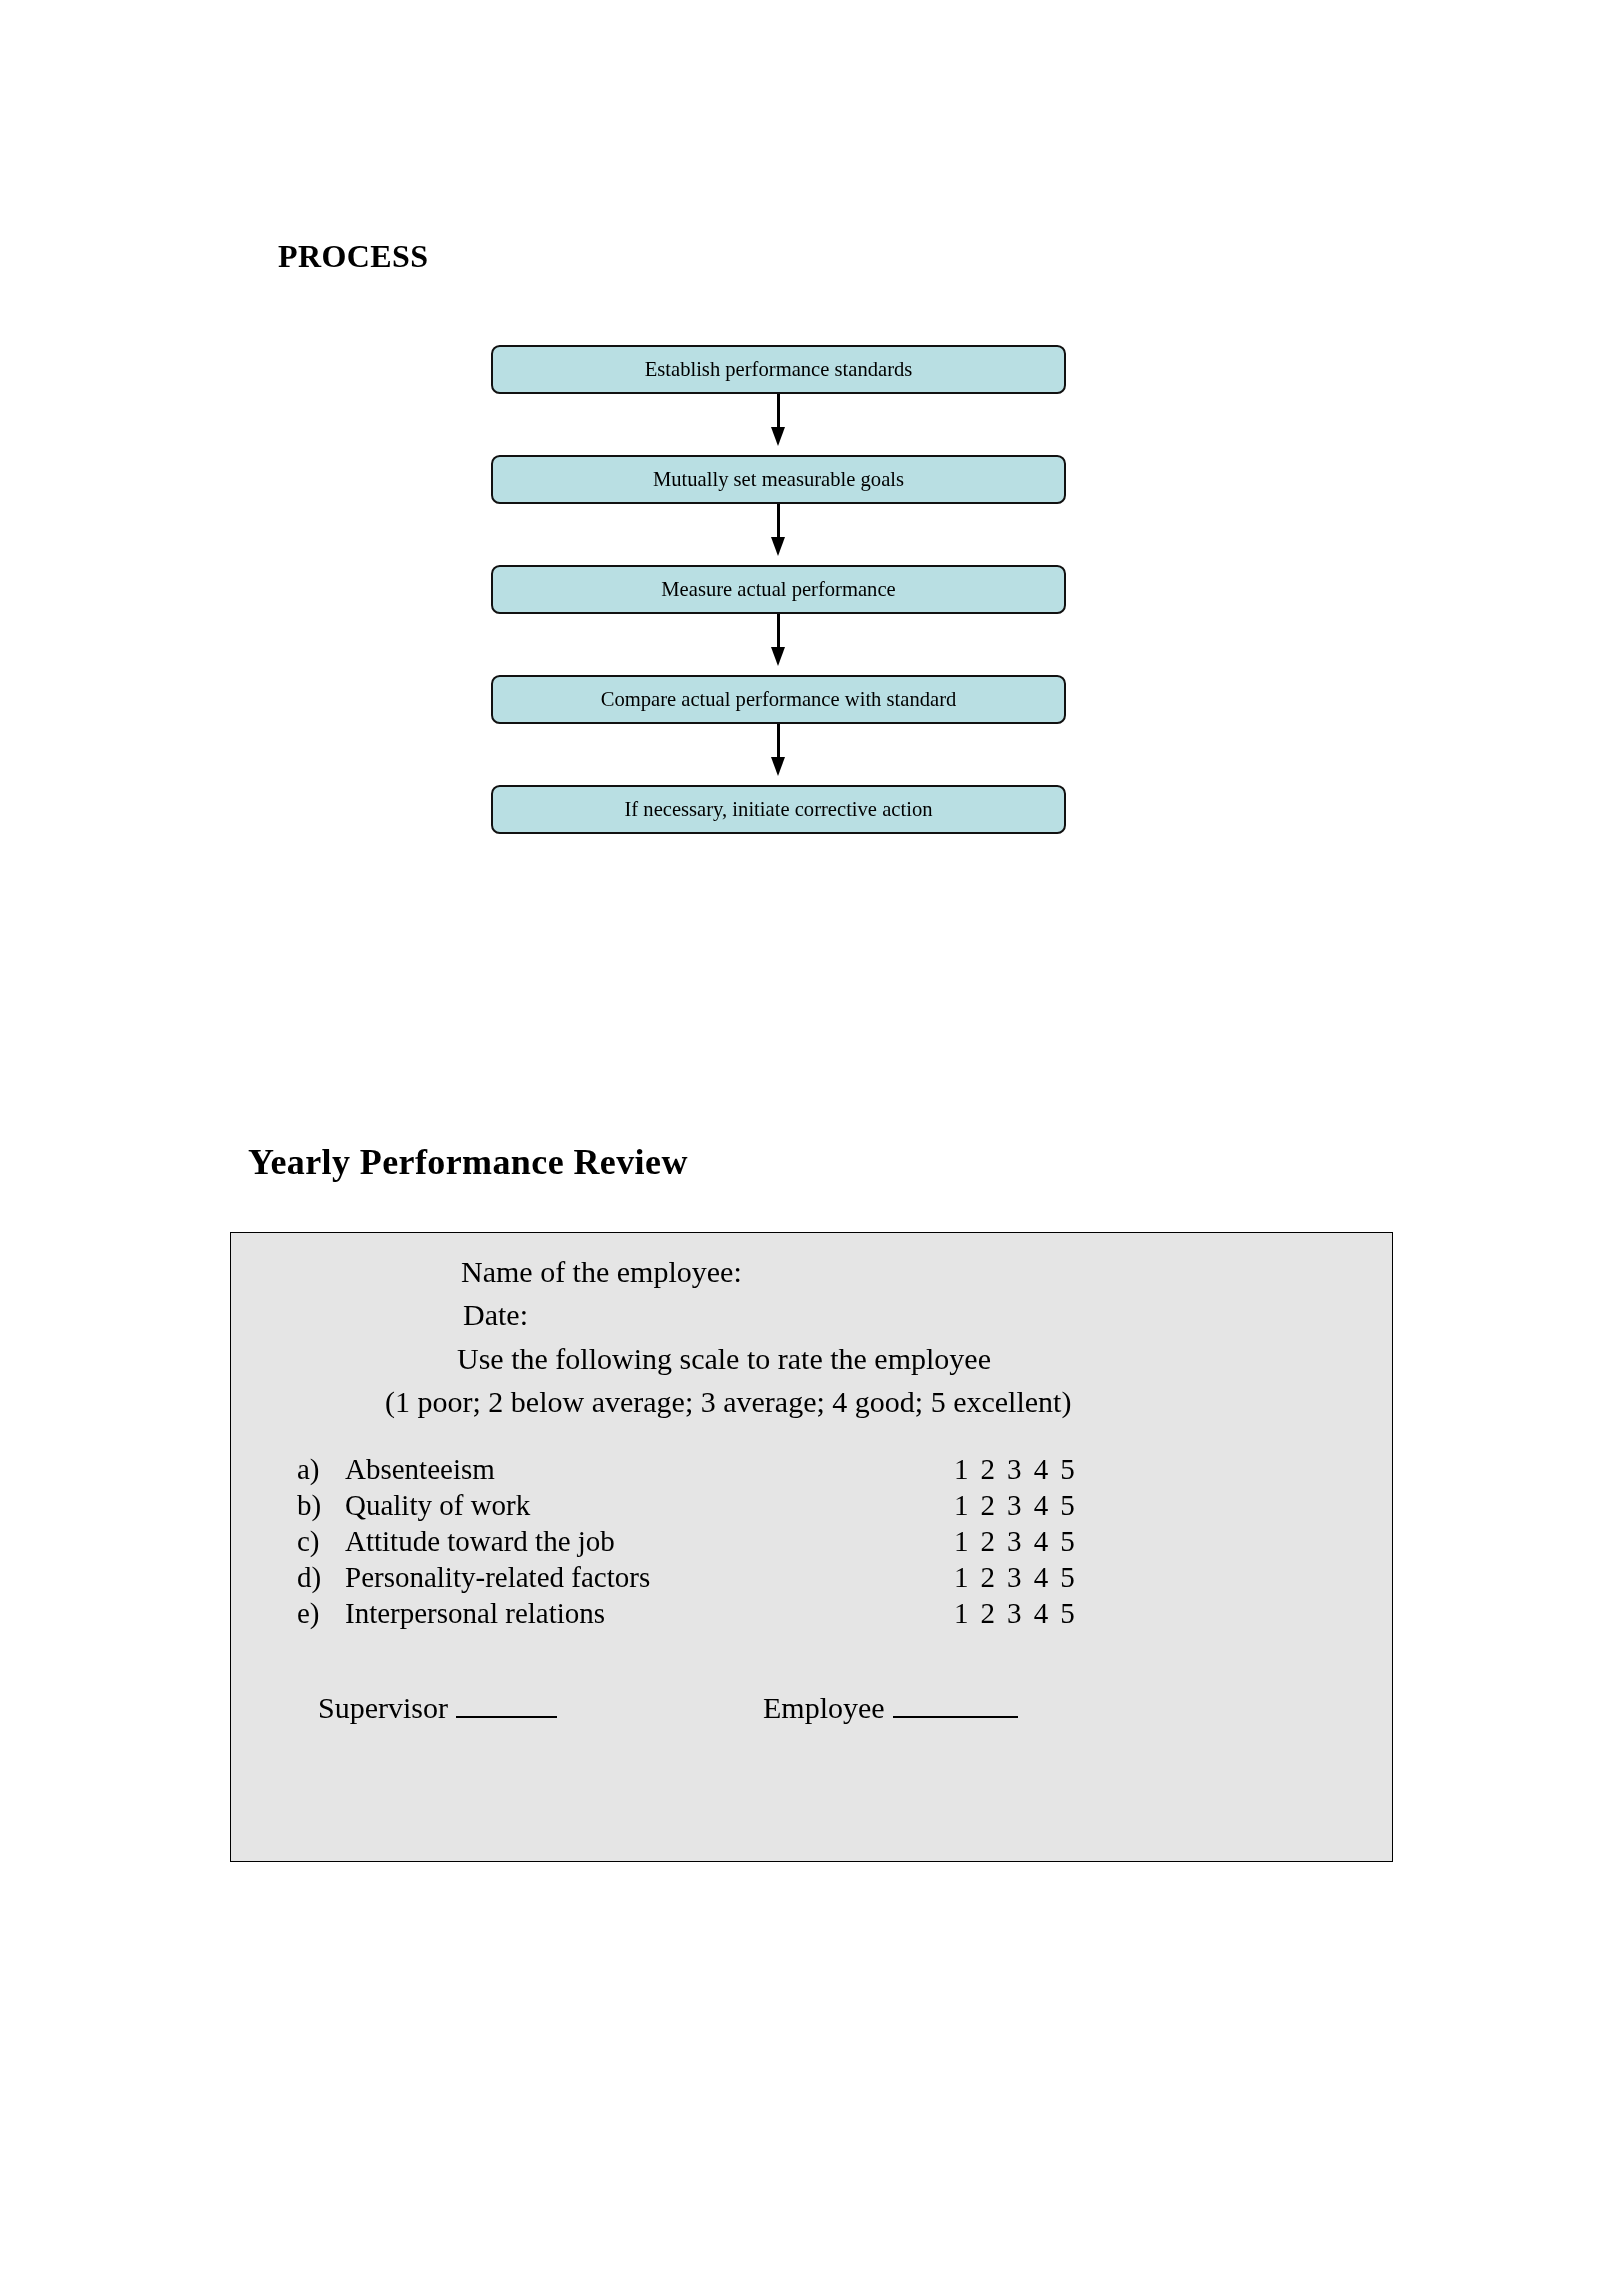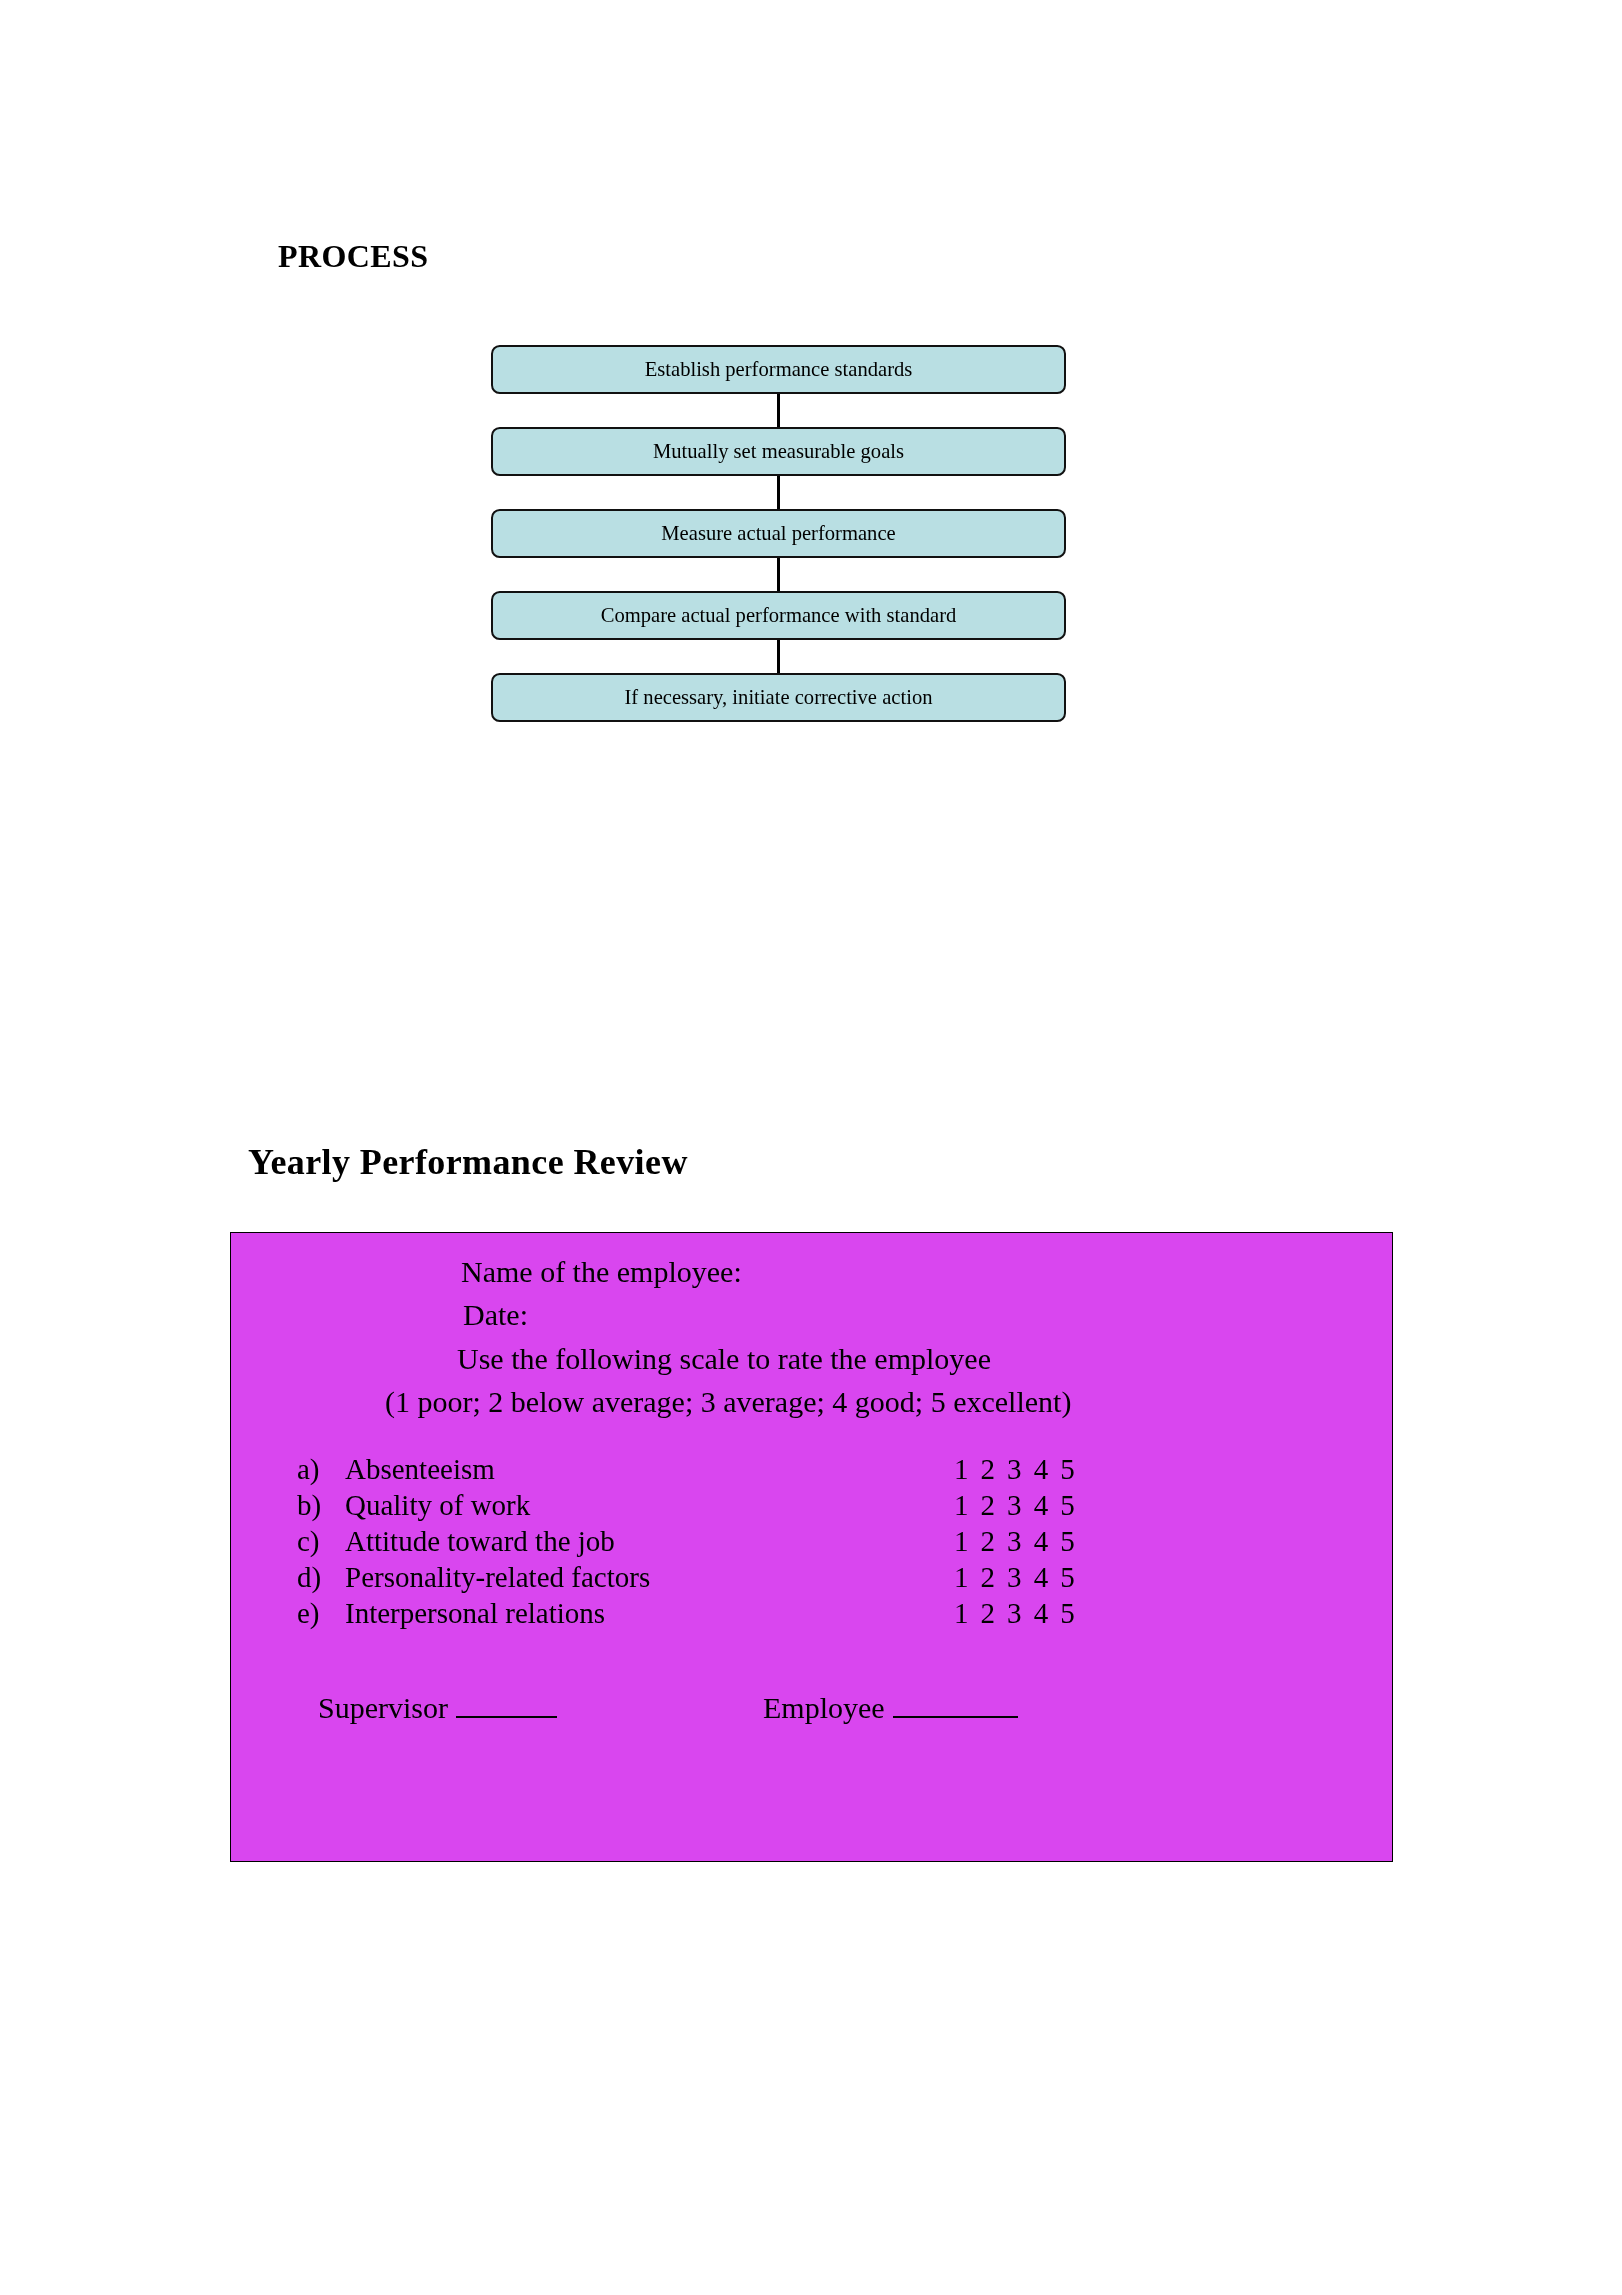--- a/index.html
+++ b/index.html
@@ -33,21 +33,21 @@
   
   #flowchart {
     position: absolute;
     left: 491px;
     top: 345px;
     width: 575px;
     height: 539px;
   }
   .flow-row {
     position: relative;
-    height: 82px;
+    height: 110px;
   }
   .flow-box {
     position: absolute;
     left: 0;
     top: 0;
     width: 575px;
     height: 49px;
     box-sizing: border-box;
     background: #b9dfe3;
     border: 2.4px solid #111111;
@@ -95,21 +95,21 @@
 
   
   #review-form {
     position: absolute;
     left: 230px;
     top: 1232px;
     width: 1163px;
     height: 630px;
     box-sizing: border-box;
     border: 1.6px solid #000000;
-    background: #d946ef;
+    background: #e5e5e5;
   }
   .form-head-line {
     position: absolute;
     font-size: 30px;
     line-height: 1;
     white-space: nowrap;
   }
   #form-name-line  { left: 230px; top: 24px; }
   #form-date-line  { left: 232px; top: 67px; }
   #form-scale-line { left: 226px; top: 111px; }

